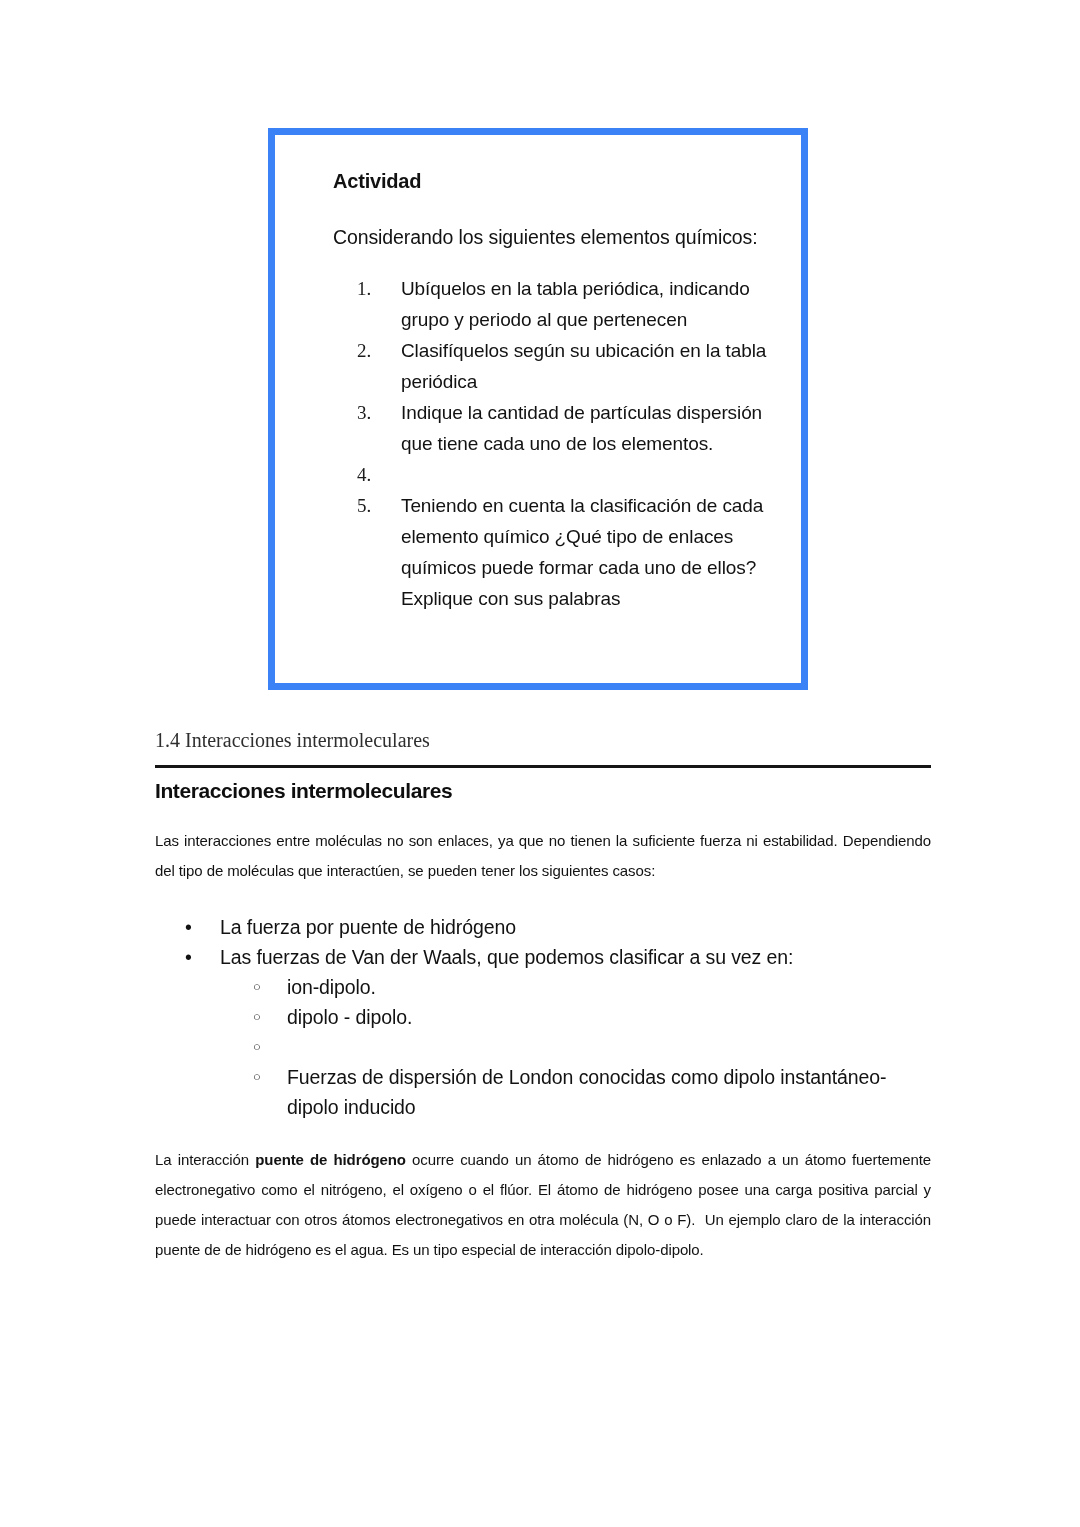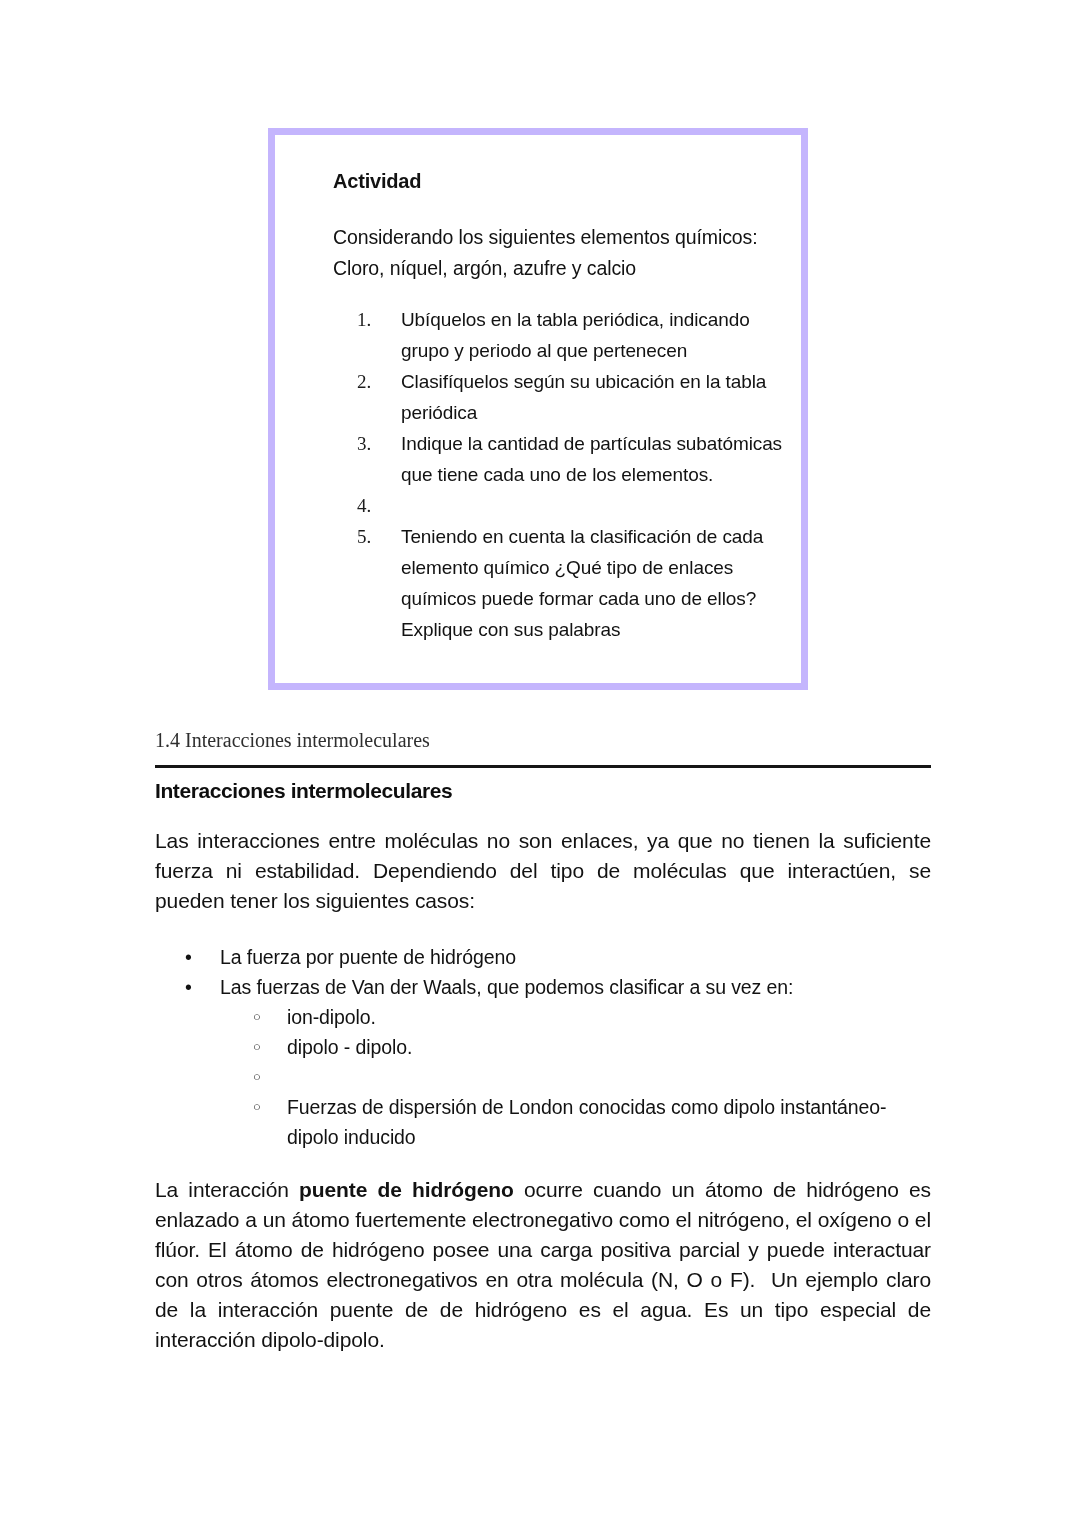--- a/index.html
+++ b/index.html
@@ -18,21 +18,21 @@
   }
 
   
   .activity-box {
     position: absolute;
     left: 268px;
     top: 128px;
     width: 540px;
     height: 562px;
     box-sizing: border-box;
-    border: 7px solid #c4b5fd;
+    border: 7px solid #3b82f6;
     padding: 35px 10px 0 58px;
     background: #ffffff;
   }
   .box-title {
     margin: 0;
     font-size: 20px;
     font-weight: bold;
     letter-spacing: -0.2px;
   }
   .box-intro {
@@ -83,21 +83,21 @@
   }
   .sec-head {
     margin: 11px 0 0 0;
     font-size: 21px;
     font-weight: bold;
     letter-spacing: -0.4px;
     color: #0e0e0e;
   }
   .para {
     margin: 23px 0 0 0;
-    font-size: 21px;
+    font-size: 15px;
     line-height: 30px;
     text-align: justify;
     letter-spacing: -0.1px;
   }
   .blist {
     margin-top: 26px;
     font-size: 19.5px;
     line-height: 30px;
   }
   .brow { display: flex; }
@@ -118,34 +118,33 @@
 </style>
 </head>
 <body>
 
 <div class="page">
 
   <div class="activity-box">
     <h3 class="box-title">Actividad</h3>
     <p class="box-intro">
       <span>Considerando los siguientes elementos químicos:</span><br>
-      <span>Cloro, níquel, argón, azufre y calcio</span>
     </p>
     <ol class="box-list">
       <li class="box-item">
         <span class="item-num">1.</span>
         <span class="item-text">Ubíquelos en la tabla periódica, indicando grupo y periodo al que pertenecen</span>
       </li>
       <li class="box-item">
         <span class="item-num">2.</span>
         <span class="item-text">Clasifíquelos según su ubicación en la tabla periódica</span>
       </li>
       <li class="box-item">
         <span class="item-num">3.</span>
-        <span class="item-text">Indique la cantidad de partículas subatómicas que tiene cada uno de los elementos.</span>
+        <span class="item-text">Indique la cantidad de partículas dispersión que tiene cada uno de los elementos.</span>
       </li>
       <li class="box-item">
         <span class="item-num">4.</span>
       </li>
       <li class="box-item">
         <span class="item-num">5.</span>
         <span class="item-text">Teniendo en cuenta la clasificación de cada elemento químico ¿Qué tipo de enlaces químicos puede formar cada uno de ellos? Explique con sus palabras</span>
       </li>
     </ol>
   </div>

